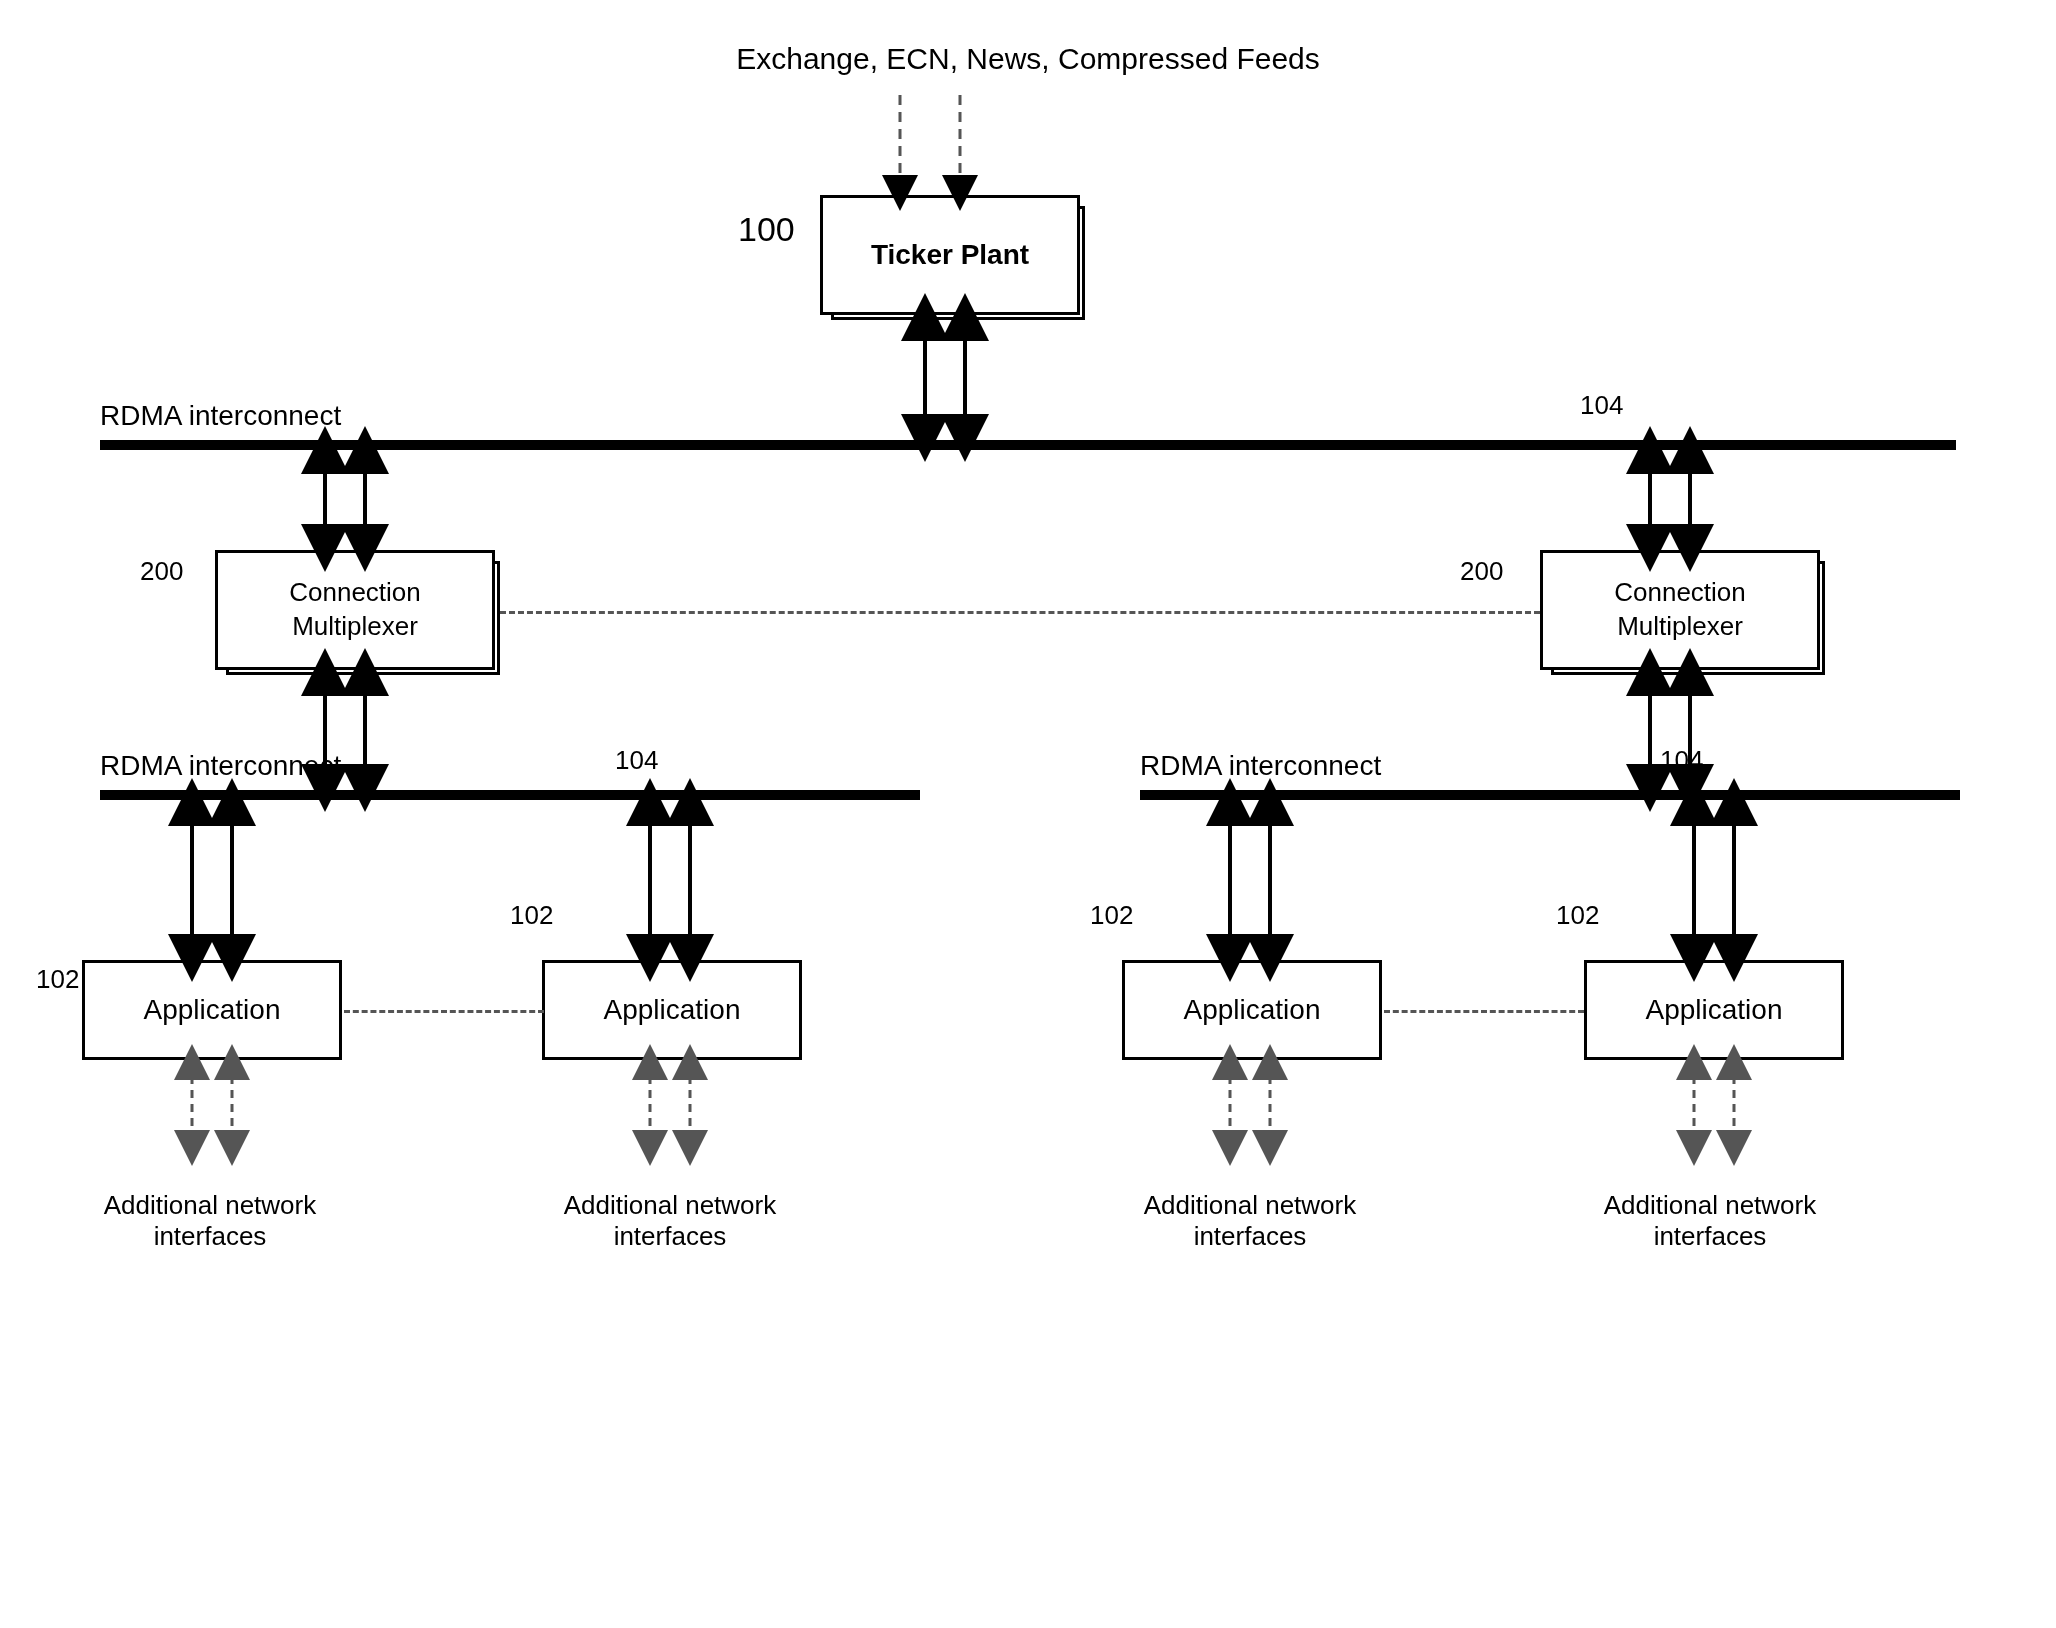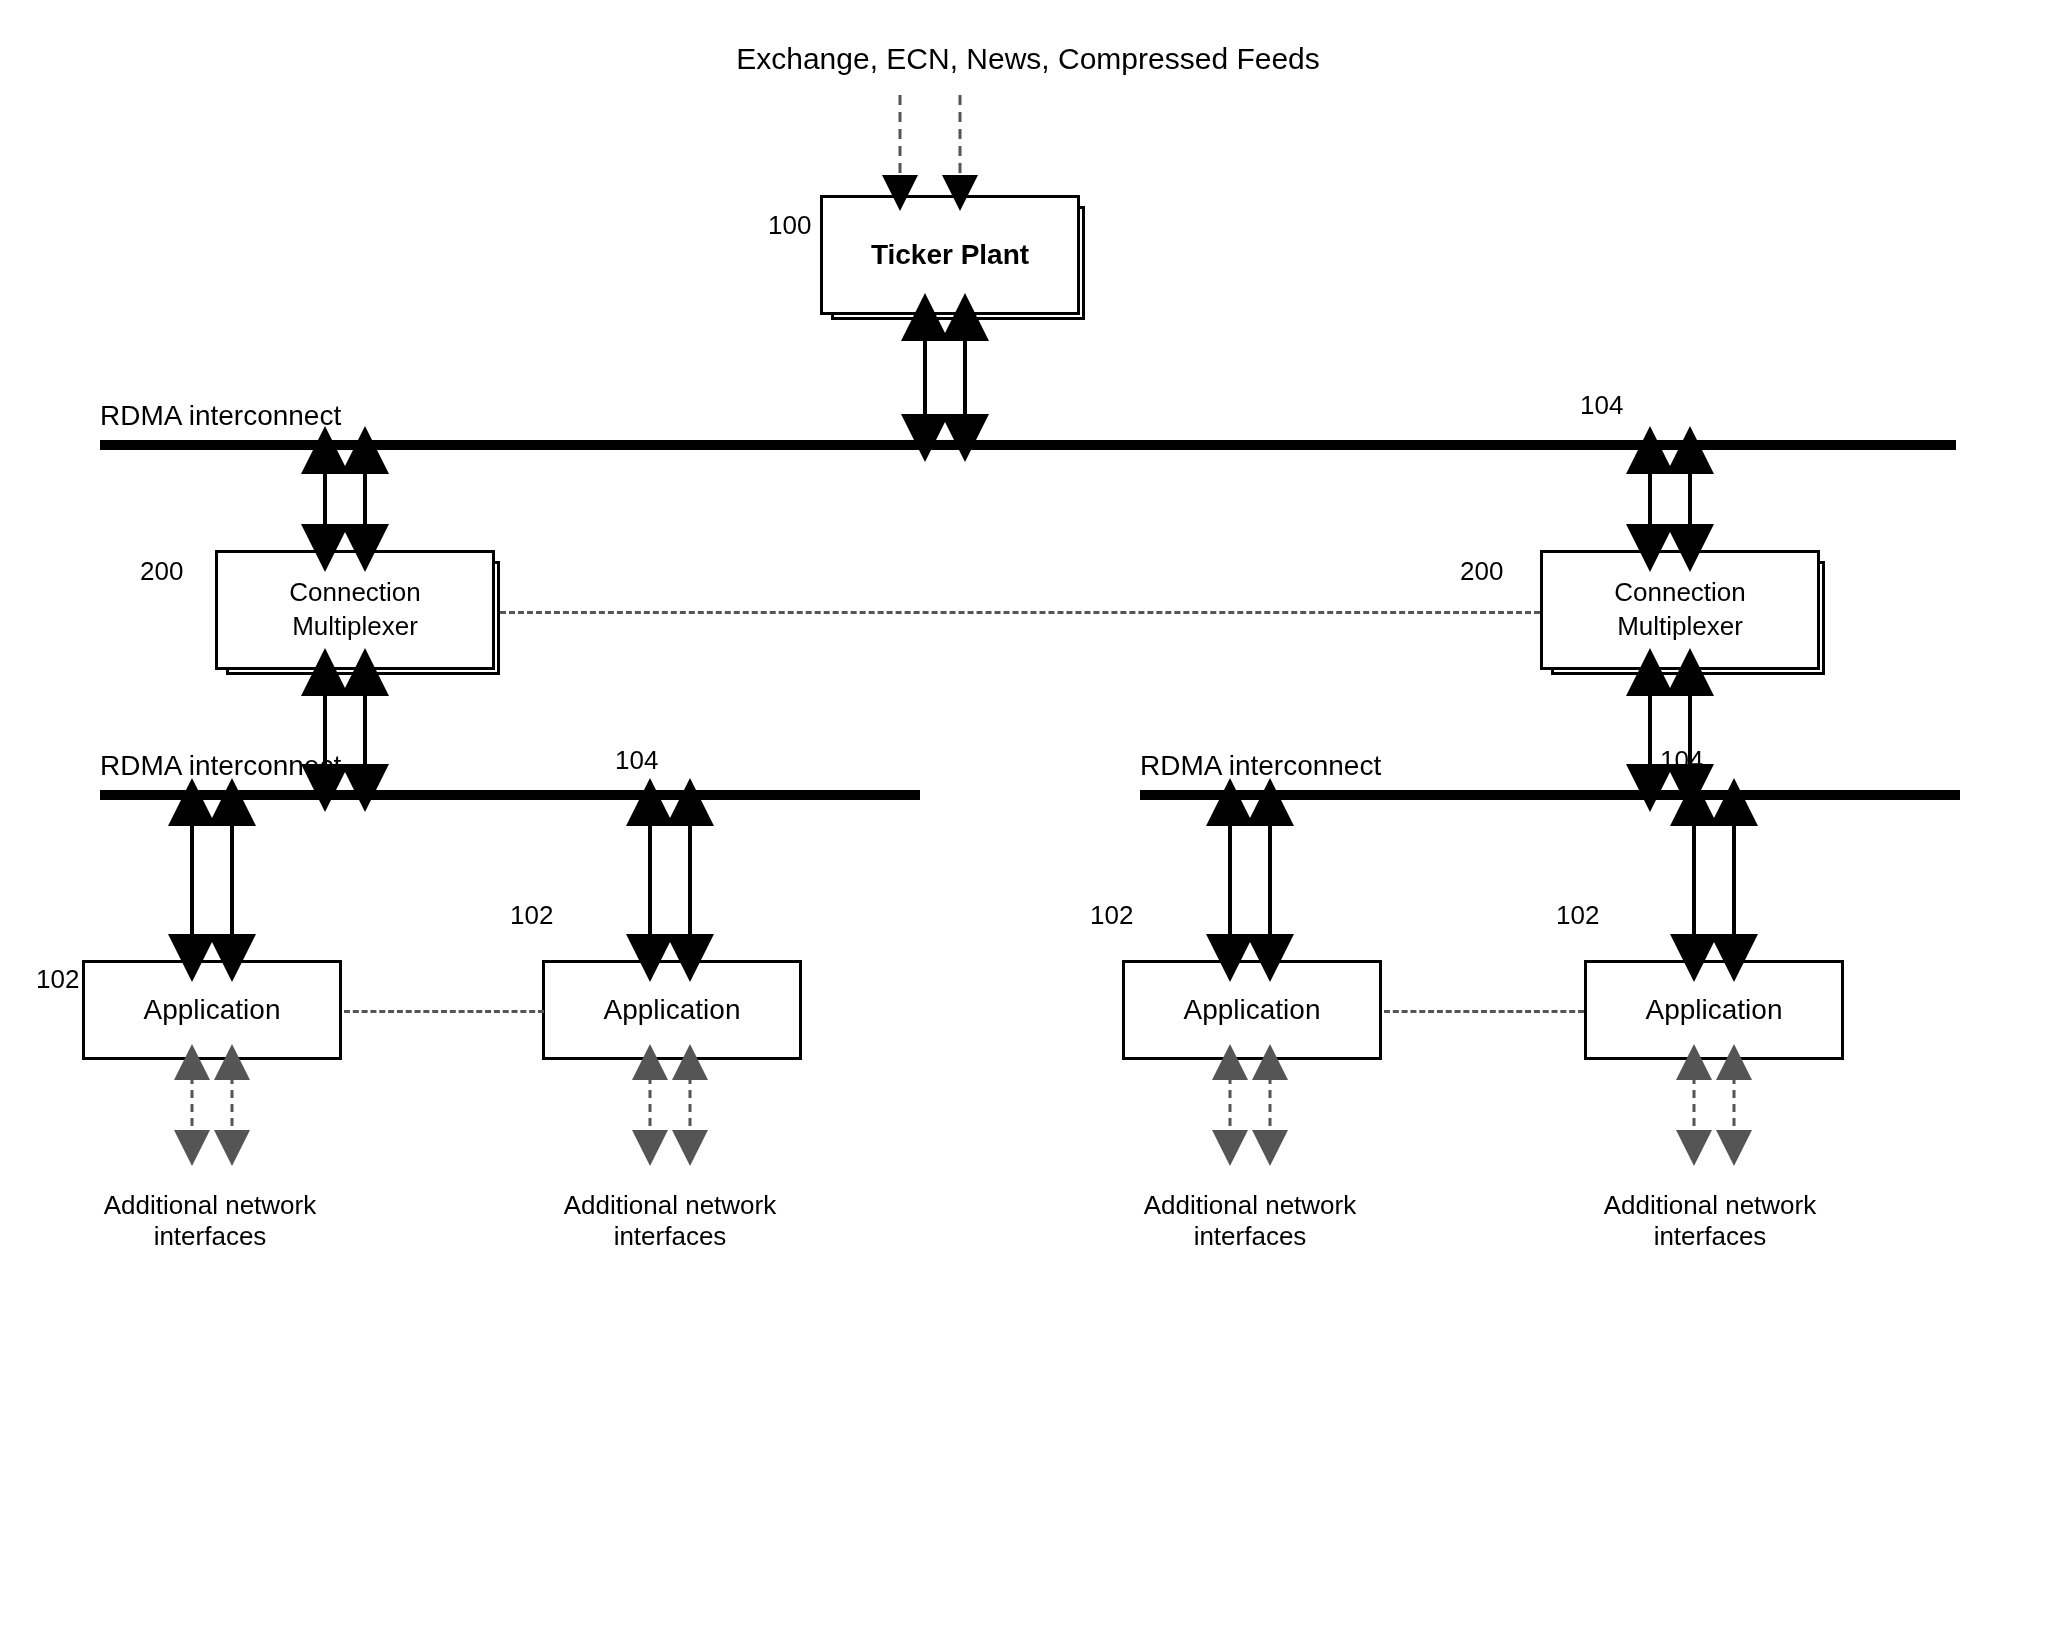--- a/index.html
+++ b/index.html
@@ -73,21 +73,21 @@
 <body>
 
 <div class="diagram">
 
   <div class="label" style="top:42px; left:600px; width:856px; font-size:30px;">Exchange, ECN, News, Compressed Feeds</div>
 
   <div class="box box-double" style="top:195px; left:820px; width:260px; height:120px; font-size:28px;font-weight:bold;">
     <span>Ticker Plant</span>
   </div>
 
-  <div class="label" style="top:210px; left:768px; font-size:26px;">100</div>
+  <div class="label" style="top:210px; left:738px; font-size:34px;">100</div>
 
   <div class="hline" style="top:440px; left:100px; width:1856px;"></div>
 
   <div class="label" style="top:400px; left:100px; font-size:28px;">RDMA interconnect</div>
 
   <div class="label" style="top:390px; left:1580px; font-size:26px;">104</div>
 
   <div class="box box-double" style="top:550px; left:215px; width:280px; height:120px; font-size:26px; text-align:center;">
     <span style="white-space:pre-line;">Connection
 Multiplexer</span>

